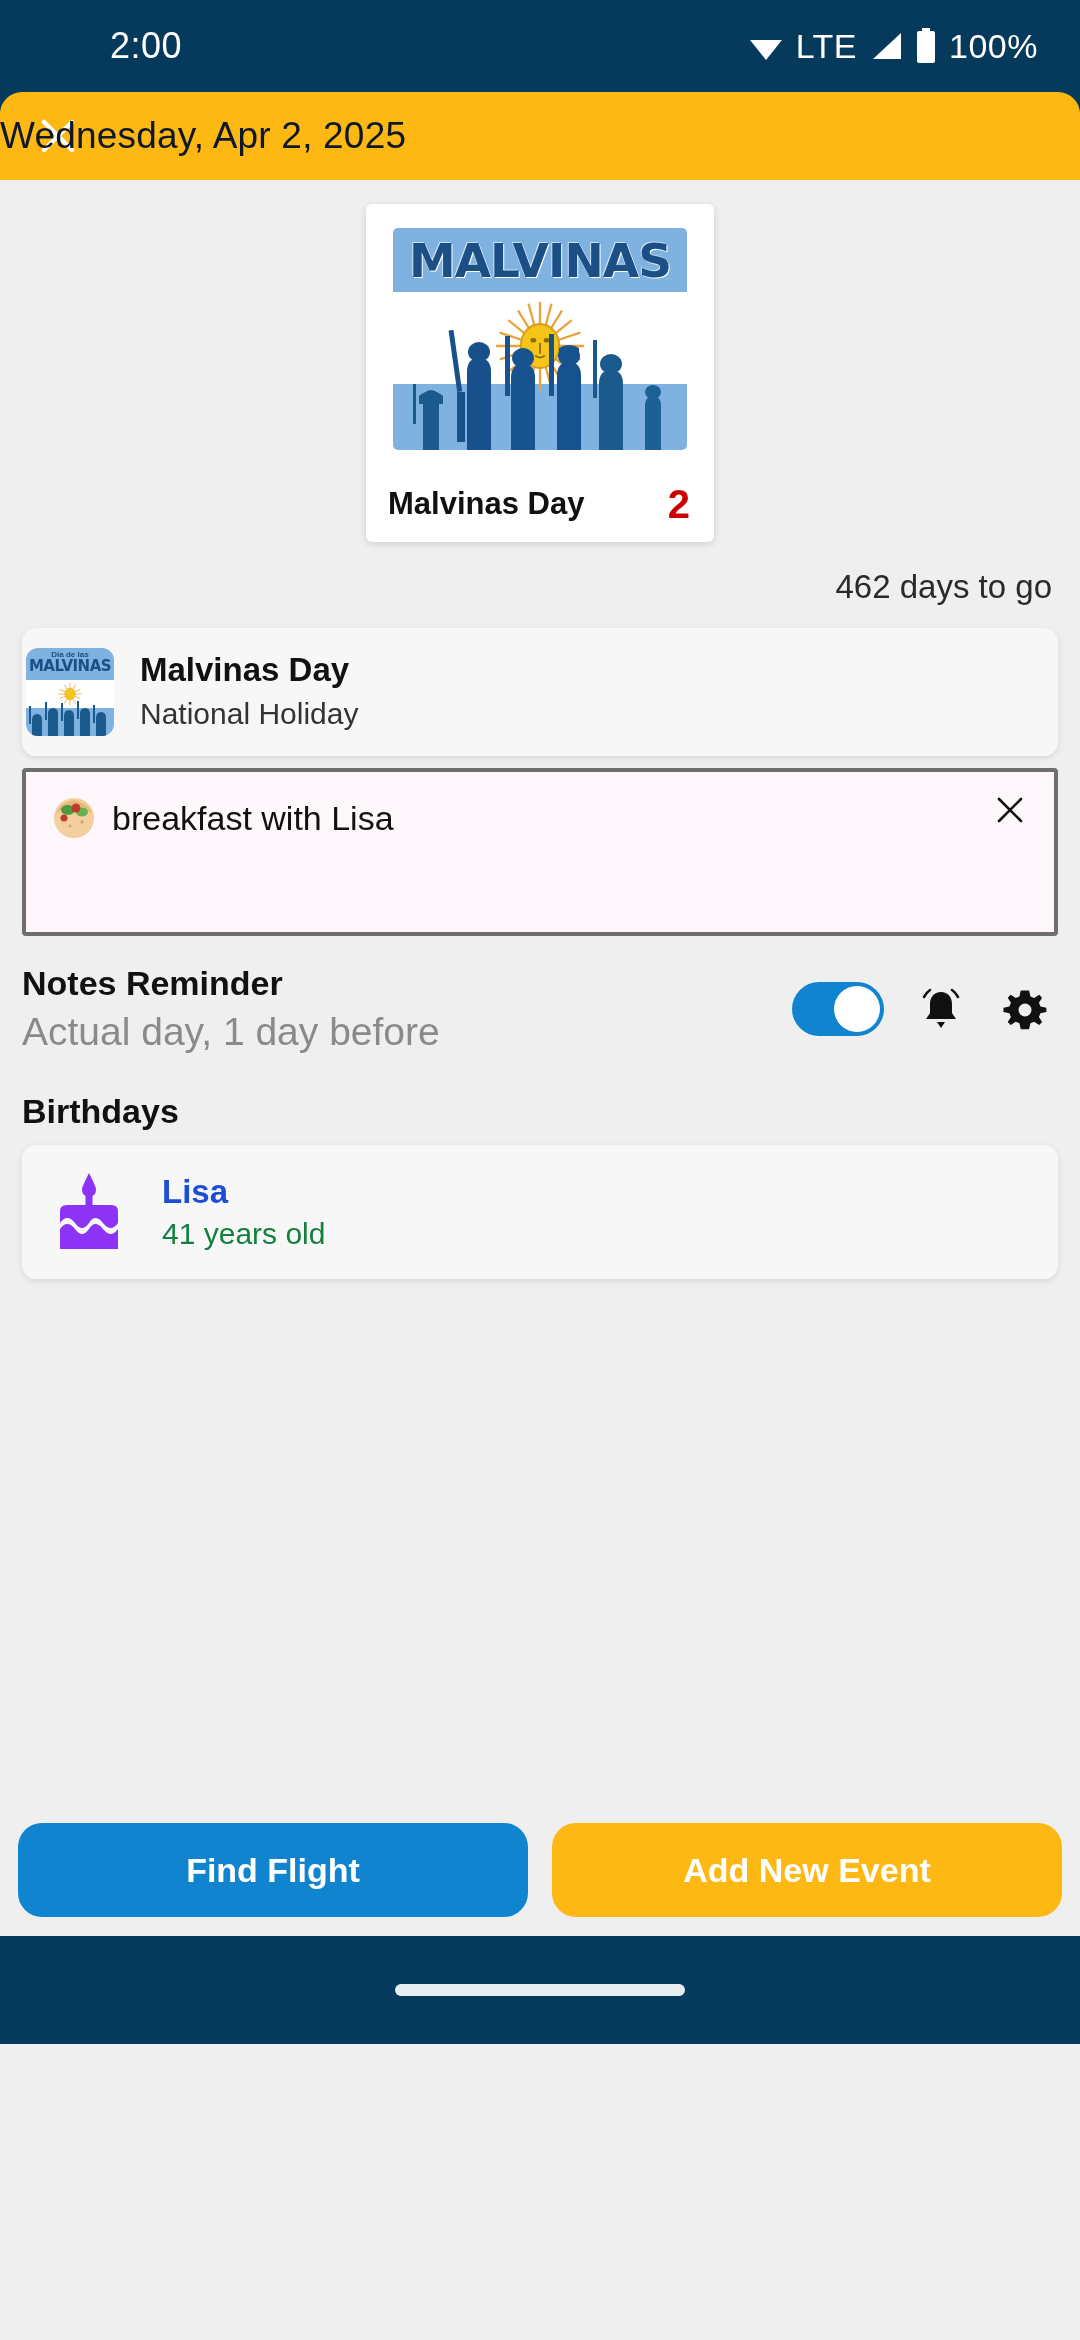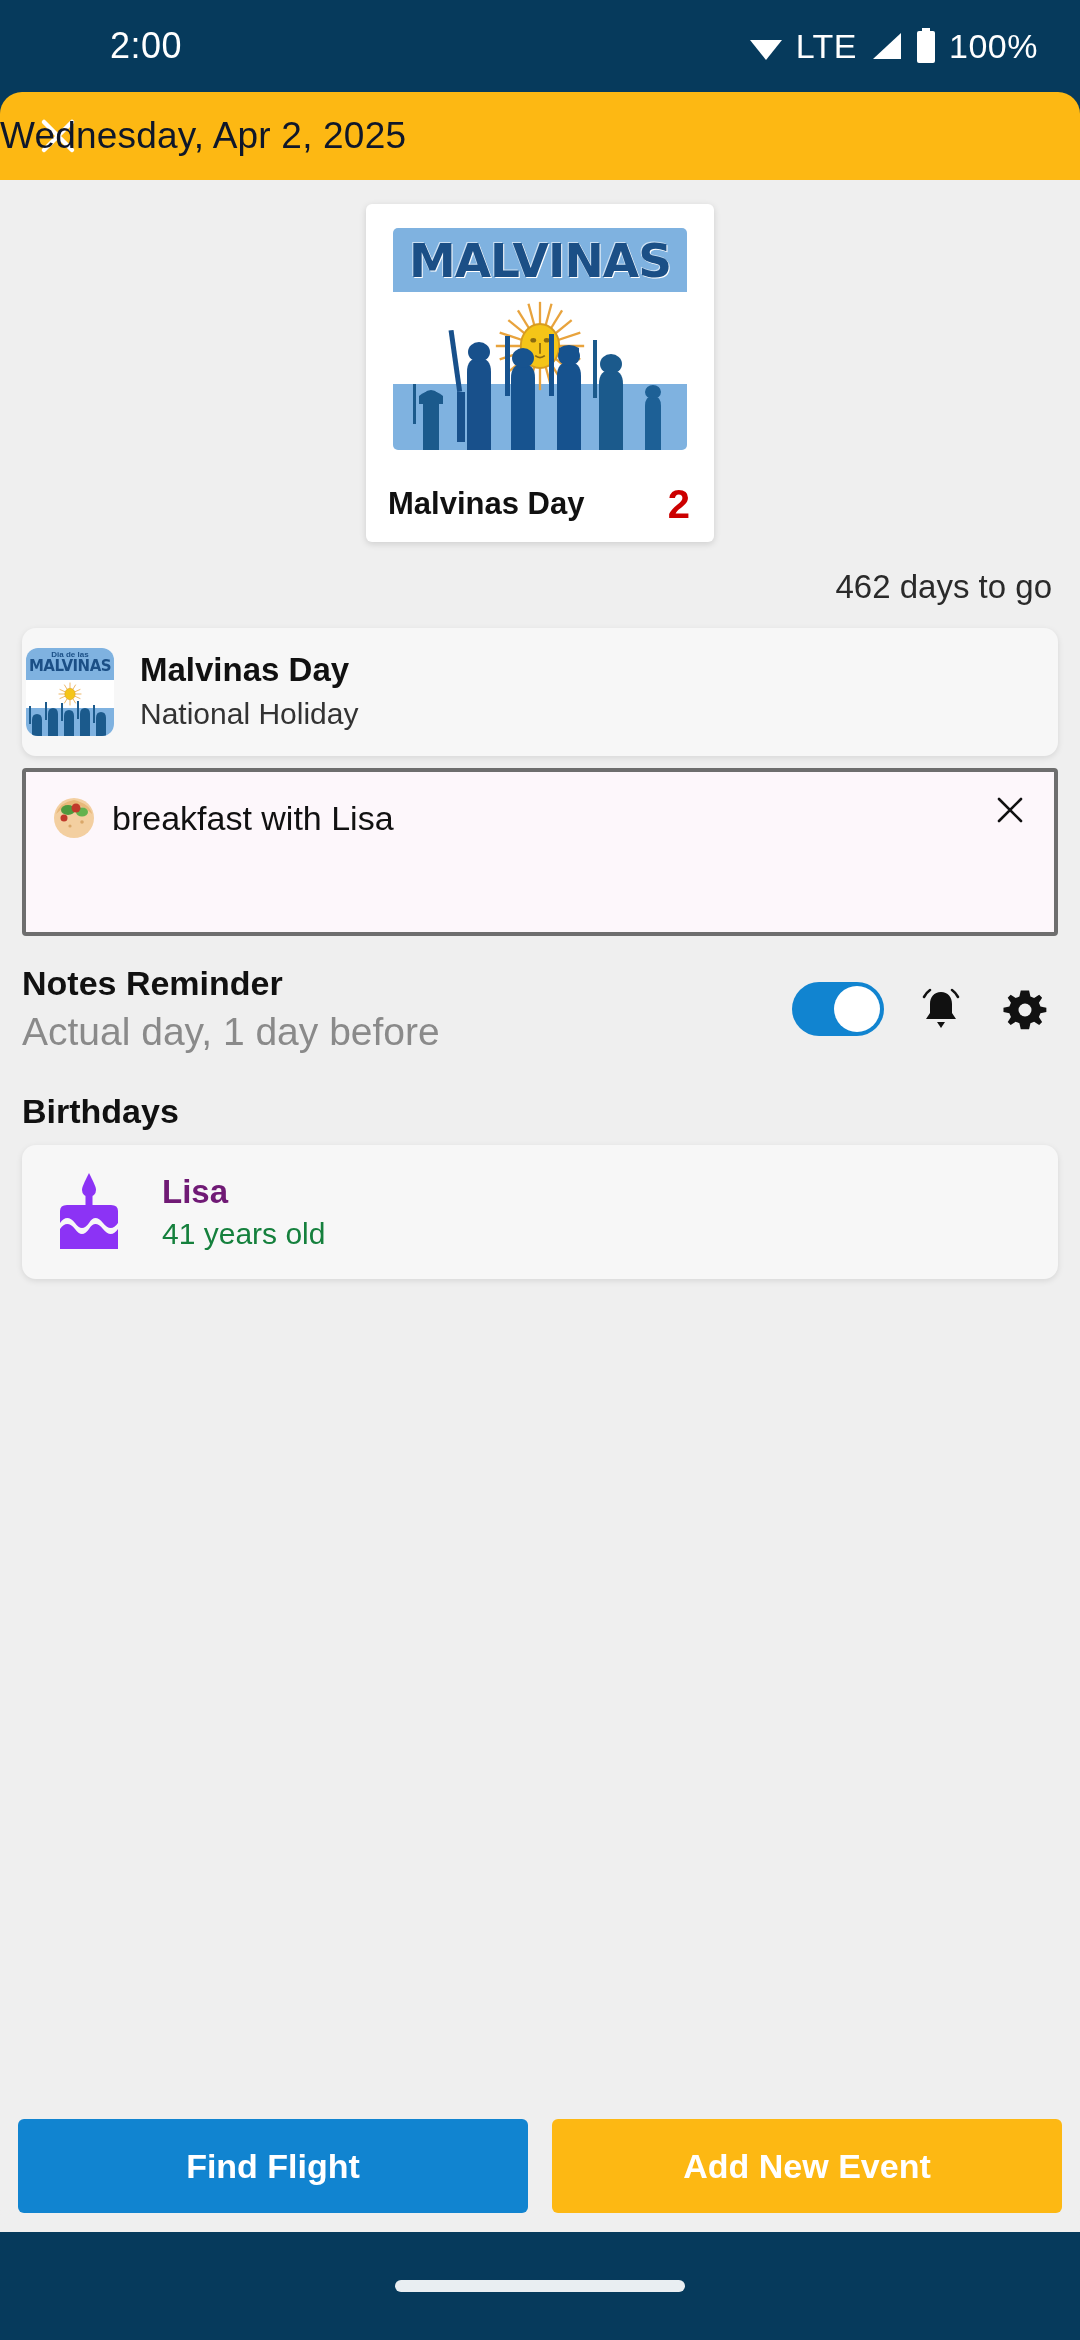--- a/index.html
+++ b/index.html
@@ -2,21 +2,21 @@
 <html><head>
 <meta charset="utf-8">
 <style>
   * { box-sizing: border-box; margin: 0; padding: 0; }
   html, body {
     width: 1080px; height: 2340px;
     font-family: "Liberation Sans", sans-serif;
     background: #063a5c;
     overflow: hidden;
   }
-  .phone { position: relative; width: 1080px; height: 2340px; background: #063a5c; }
+  .phone { position: relative; width: 1080px; height: 2044px; background: #063a5c; }
 
   
   .statusbar {
     position: absolute; left: 0; top: 0; width: 1080px; height: 92px;
     background: #063a5c; color: #ffffff;
     display: flex; align-items: center;
   }
   .sb-clock { position: absolute; left: 110px; font-size: 36px; font-weight: 400; letter-spacing: .5px; }
   .sb-right { position: absolute; right: 42px; display: flex; align-items: center; gap: 12px; }
   .sb-lte { font-size: 34px; font-weight: 400; letter-spacing: .5px; }
@@ -139,31 +139,31 @@
   
   .bday-head { font-size: 34px; font-weight: 700; color: #111; padding: 38px 0 0 22px; }
   .bday-card {
     margin: 14px 22px 0 22px; background: #F7F7F7; border-radius: 14px;
     box-shadow: 0 2px 6px rgba(0,0,0,.10);
     display: flex; align-items: center; padding: 20px 20px;
   }
   .cake { width: 94px; height: 94px; flex: 0 0 auto; display:flex; align-items:center; justify-content:center;}
   .cake svg { width: 86px; height: 86px; }
   .bday-text { margin-left: 26px; }
-  .bday-name { font-size: 33px; font-weight: 700; color: #701a75; }
+  .bday-name { font-size: 33px; font-weight: 700; color: #1d4ed8; }
   .bday-age { font-size: 30px; color: #15803d; margin-top: 6px; }
 
   
   .bottom-bar {
     position: absolute; left: 0; bottom: 108px; width: 1080px; height: 132px;
     background: #EFEFEF; border-radius: 0 0 22px 22px;
     display: flex; align-items: center; gap: 24px; padding: 0 18px;
   }
   .btn {
-    flex: 1 1 0; height: 94px; border-radius: 6px; border: none;
+    flex: 1 1 0; height: 94px; border-radius: 24px; border: none;
     display: flex; align-items: center; justify-content: center;
     font-size: 34px; font-weight: 700; color: #ffffff; cursor: pointer;
     font-family: "Liberation Sans", sans-serif;
   }
   .btn-primary { background: #1184D0; }
   .btn-accent { background: #FDB813; }
 
   
   .navbar {
     position: absolute; left: 0; bottom: 0; width: 1080px; height: 108px;

